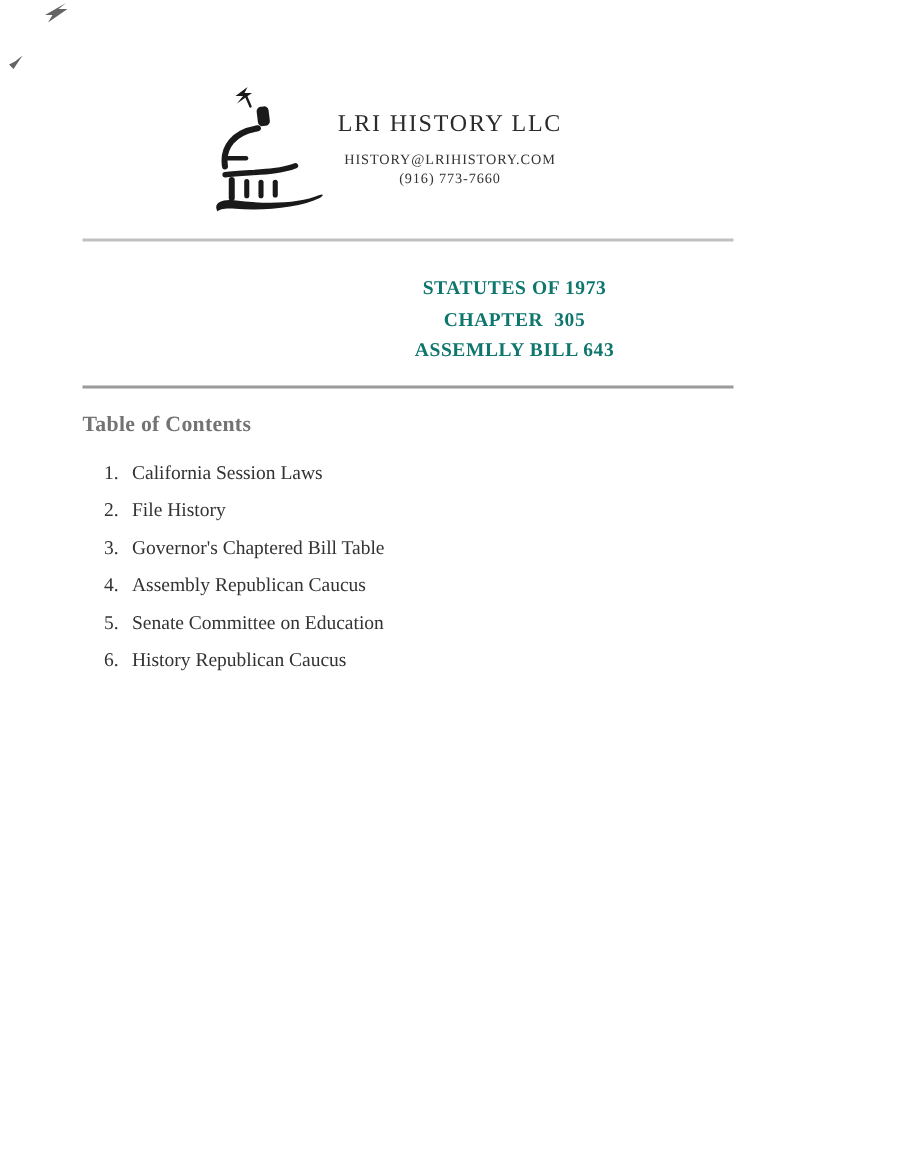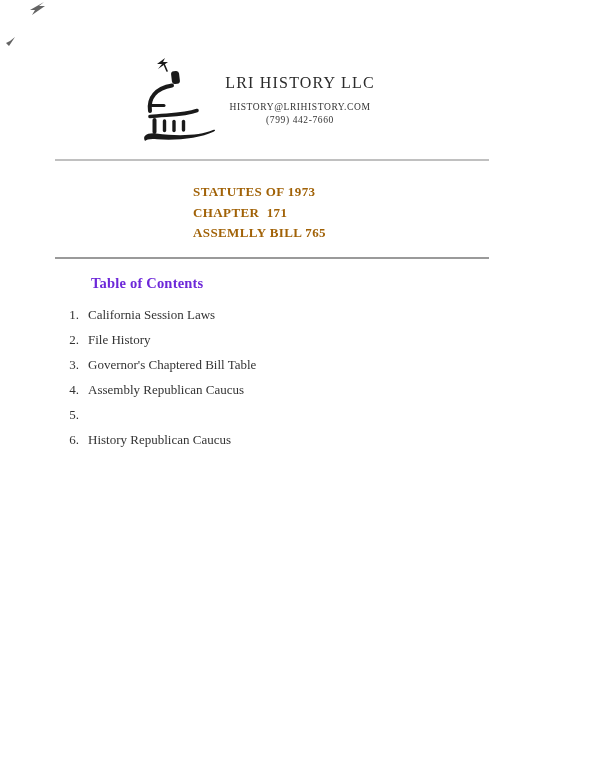--- a/index.html
+++ b/index.html
@@ -34,31 +34,30 @@
   }
 
   
   .rule { position: absolute; left: 55px; width: 463px; height: 2px; }
   .rule-top { top: 159px; background: var(--rule-top, #c0c0c0); }
   .rule-bottom { top: 257px; background: var(--rule-bottom, #9a9a9a); }
 
   
   .reference {
     position: absolute; top: 182px; left: 193px; width: 300px;
-    text-align: left; font-weight: bold; font-size: 13px;
-    line-height: 20.5px; letter-spacing: 0.4px; color: #a16207;
+    text-align: center; font-weight: bold; font-size: 13px;
+    line-height: 20.5px; letter-spacing: 0.4px; color: #0f766e;
   }
   .ref-line { white-space: pre-wrap; }
 
   
   .toc-title {
     position: absolute; top: 275px; left: 55px;
-    font-size: 14.5px; font-weight: bold; color: #6d28d9;
+    font-size: 14.5px; font-weight: bold; color: #737373;
     letter-spacing: 0.2px;
-    margin-left: 36px;
   }
   .toc-list { position: absolute; top: 302px; left: 58px; }
   .toc-item {
     display: flex; align-items: center; height: 25px;
     font-size: 13px; color: #333333;
   }
   .toc-num { width: 21px; text-align: right; margin-right: 9px; }
   .toc-label { white-space: nowrap; }
 </style>
 </head>
@@ -92,29 +91,29 @@
       <path d="M35,67.5 L35,76.5" stroke-width="3.4"></path>
       <path d="M44.5,67.5 L44.5,76" stroke-width="3.4"></path>
 
       <path d="M6,87 C3,82 8,78.5 17,79.5 C40,82.5 61,81.5 74,76 C76.5,75 77,76.2 74.5,77.8 C61,84.5 36,86.8 18,85.2 C11,84.6 7.5,85.5 6,87 Z" fill="#1a1a1a" stroke="none"></path>
     </g>
   </svg>
 
   <div class="header-text">
     <div class="company">LRI HISTORY LLC</div>
     <div class="contact-line">HISTORY@LRIHISTORY.COM</div>
-    <div class="contact-line">(799) 442-7660</div>
+    <div class="contact-line">(916) 773-7660</div>
   </div>
 
   <div class="rule rule-top"></div>
 
   <div class="reference">
     <div class="ref-line">STATUTES OF 1973</div>
-    <div class="ref-line">CHAPTER  171</div>
-    <div class="ref-line">ASSEMLLY BILL 765</div>
+    <div class="ref-line">CHAPTER  305</div>
+    <div class="ref-line">ASSEMLLY BILL 643</div>
   </div>
 
   <div class="rule rule-bottom"></div>
 
   <div class="toc-title">Table of Contents</div>
 
   <div class="toc-list">
     <div class="toc-item">
       <span class="toc-num">1.</span>
       <span class="toc-label">California Session Laws</span>
@@ -126,20 +125,21 @@
     <div class="toc-item">
       <span class="toc-num">3.</span>
       <span class="toc-label">Governor's Chaptered Bill Table</span>
     </div>
     <div class="toc-item">
       <span class="toc-num">4.</span>
       <span class="toc-label">Assembly Republican Caucus</span>
     </div>
     <div class="toc-item">
       <span class="toc-num">5.</span>
+      <span class="toc-label">Senate Committee on Education</span>
     </div>
     <div class="toc-item">
       <span class="toc-num">6.</span>
       <span class="toc-label">History Republican Caucus</span>
     </div>
   </div>
 
 </div>
 
 </body></html>

